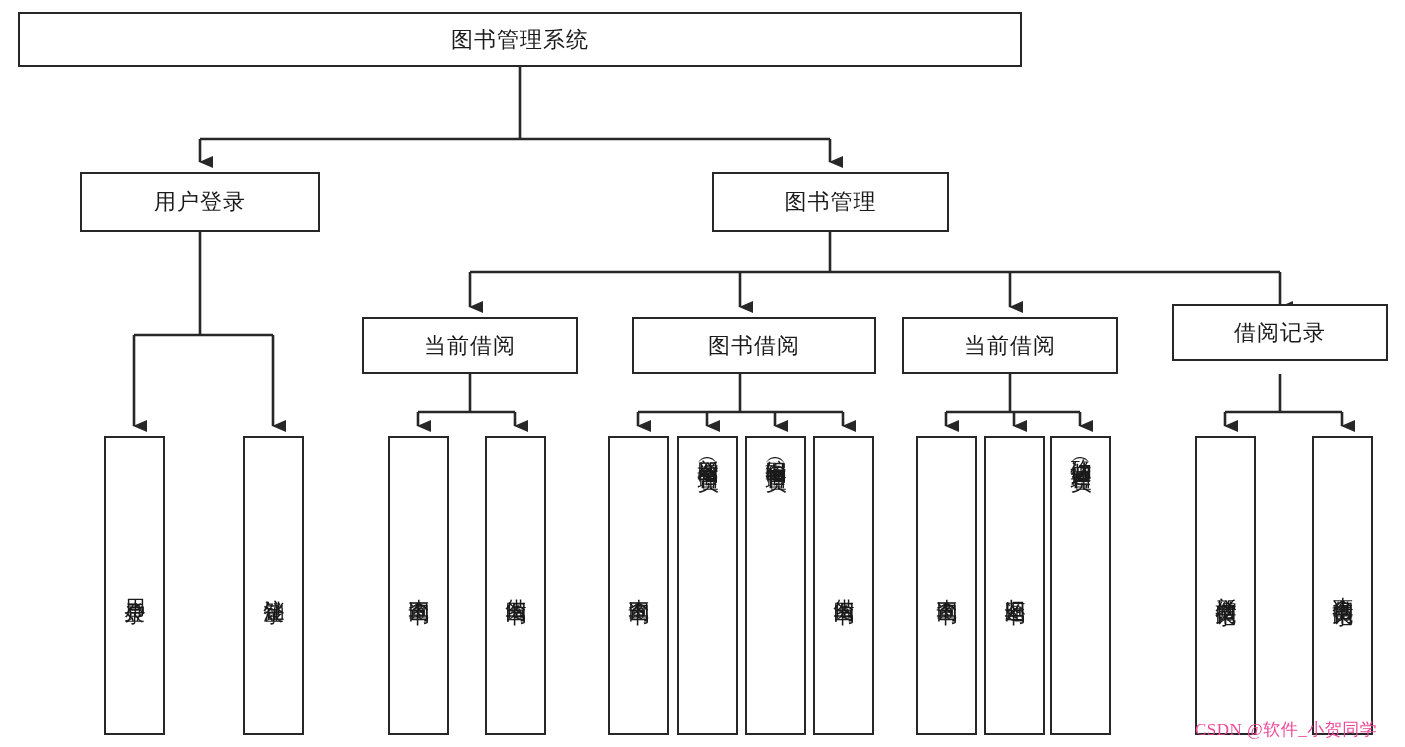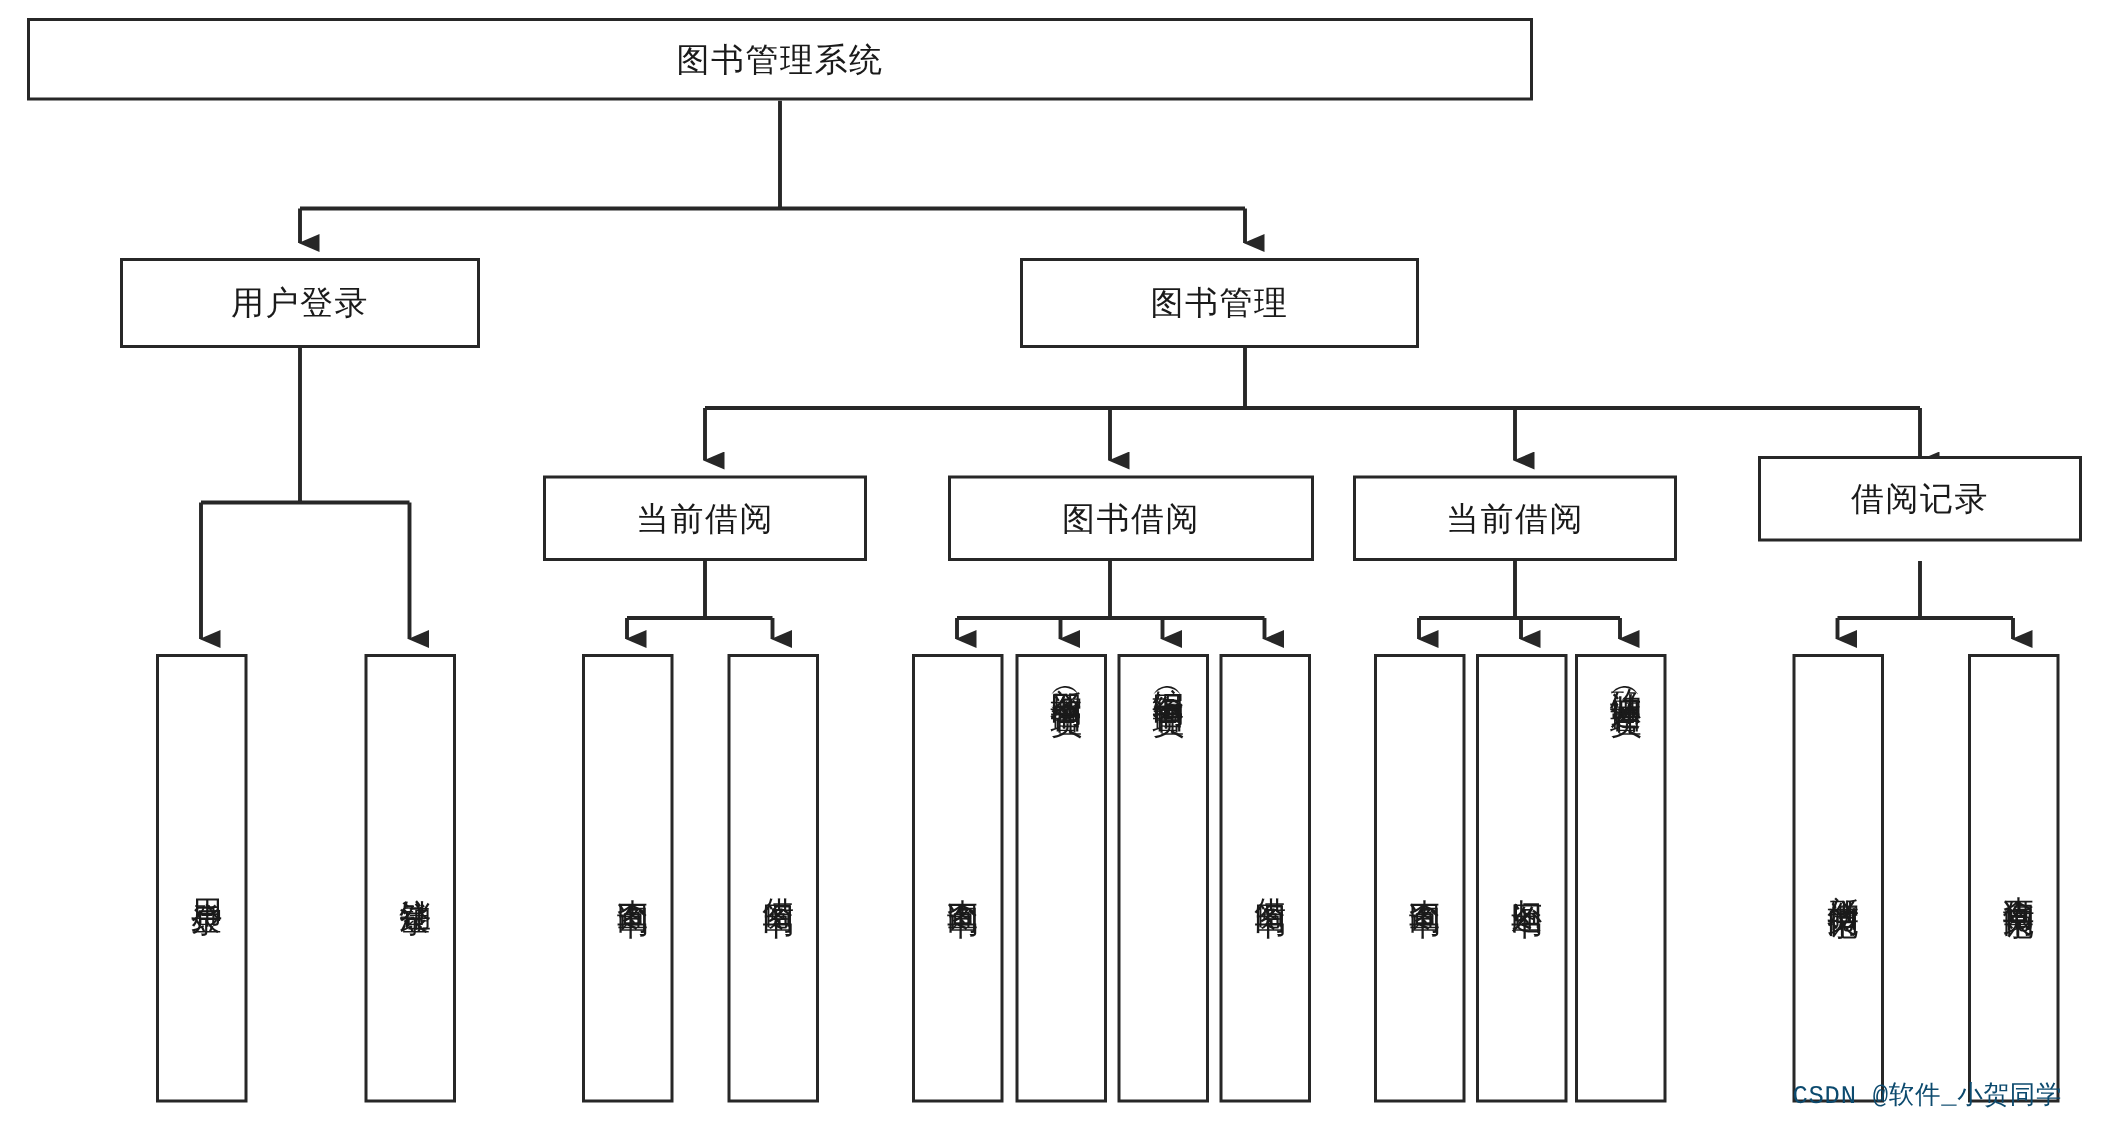--- a/index.html
+++ b/index.html
@@ -6,21 +6,21 @@
     margin: 0;
     padding: 0;
     background: #ffffff;
   }
   #canvas {
     position: relative;
     width: 1405px;
     height: 747px;
     background: #ffffff;
     overflow: hidden;
-    font-family: Liberation Mono, monospace;
+    font-family: Liberation Serif, serif;
   }
   #edges {
     position: absolute;
     left: 0;
     top: 0;
     width: 1405px;
     height: 747px;
     pointer-events: none;
   }
   .node {
@@ -50,21 +50,21 @@
   }
   .node.vert.toptext {
     justify-content: flex-start;
   }
   .node-label {
     display: block;
     white-space: nowrap;
   }
   .watermark {
     position: absolute;
-    color: #0c4a6e;
+    color: #ec4899;
     font-size: 17px;
     white-space: nowrap;
     letter-spacing: 0.5px;
   }
 </style>
 </head>
 <body>
 
 <div id="canvas">
 
@@ -112,21 +112,21 @@
   </svg>
 
   <div class="node horiz" id="node-root" style="left: 18px; top: 12px; width: 1004px; height: 55px;">
     <span class="node-label">图书管理系统</span>
   </div>
 
   <div id="generated-nodes">
       <div class="node horiz" style="left: 80px; top: 172px; width: 240px; height: 60px;">
         <span class="node-label">用户登录</span>
       </div>
-      <div class="node horiz" style="left: 680px; top: 172px; width: 266px; height: 60px; text-align: center;">
+      <div class="node horiz" style="left: 712px; top: 172px; width: 237px; height: 60px; text-align: center;">
         <span class="node-label">图书管理</span>
       </div>
       <div class="node horiz" style="left: 362px; top: 317px; width: 216px; height: 57px;">
         <span class="node-label">当前借阅</span>
       </div>
       <div class="node horiz" style="left: 632px; top: 317px; width: 244px; height: 57px;">
         <span class="node-label">图书借阅</span>
       </div>
       <div class="node horiz" style="left: 902px; top: 317px; width: 216px; height: 57px;">
         <span class="node-label">当前借阅</span>

